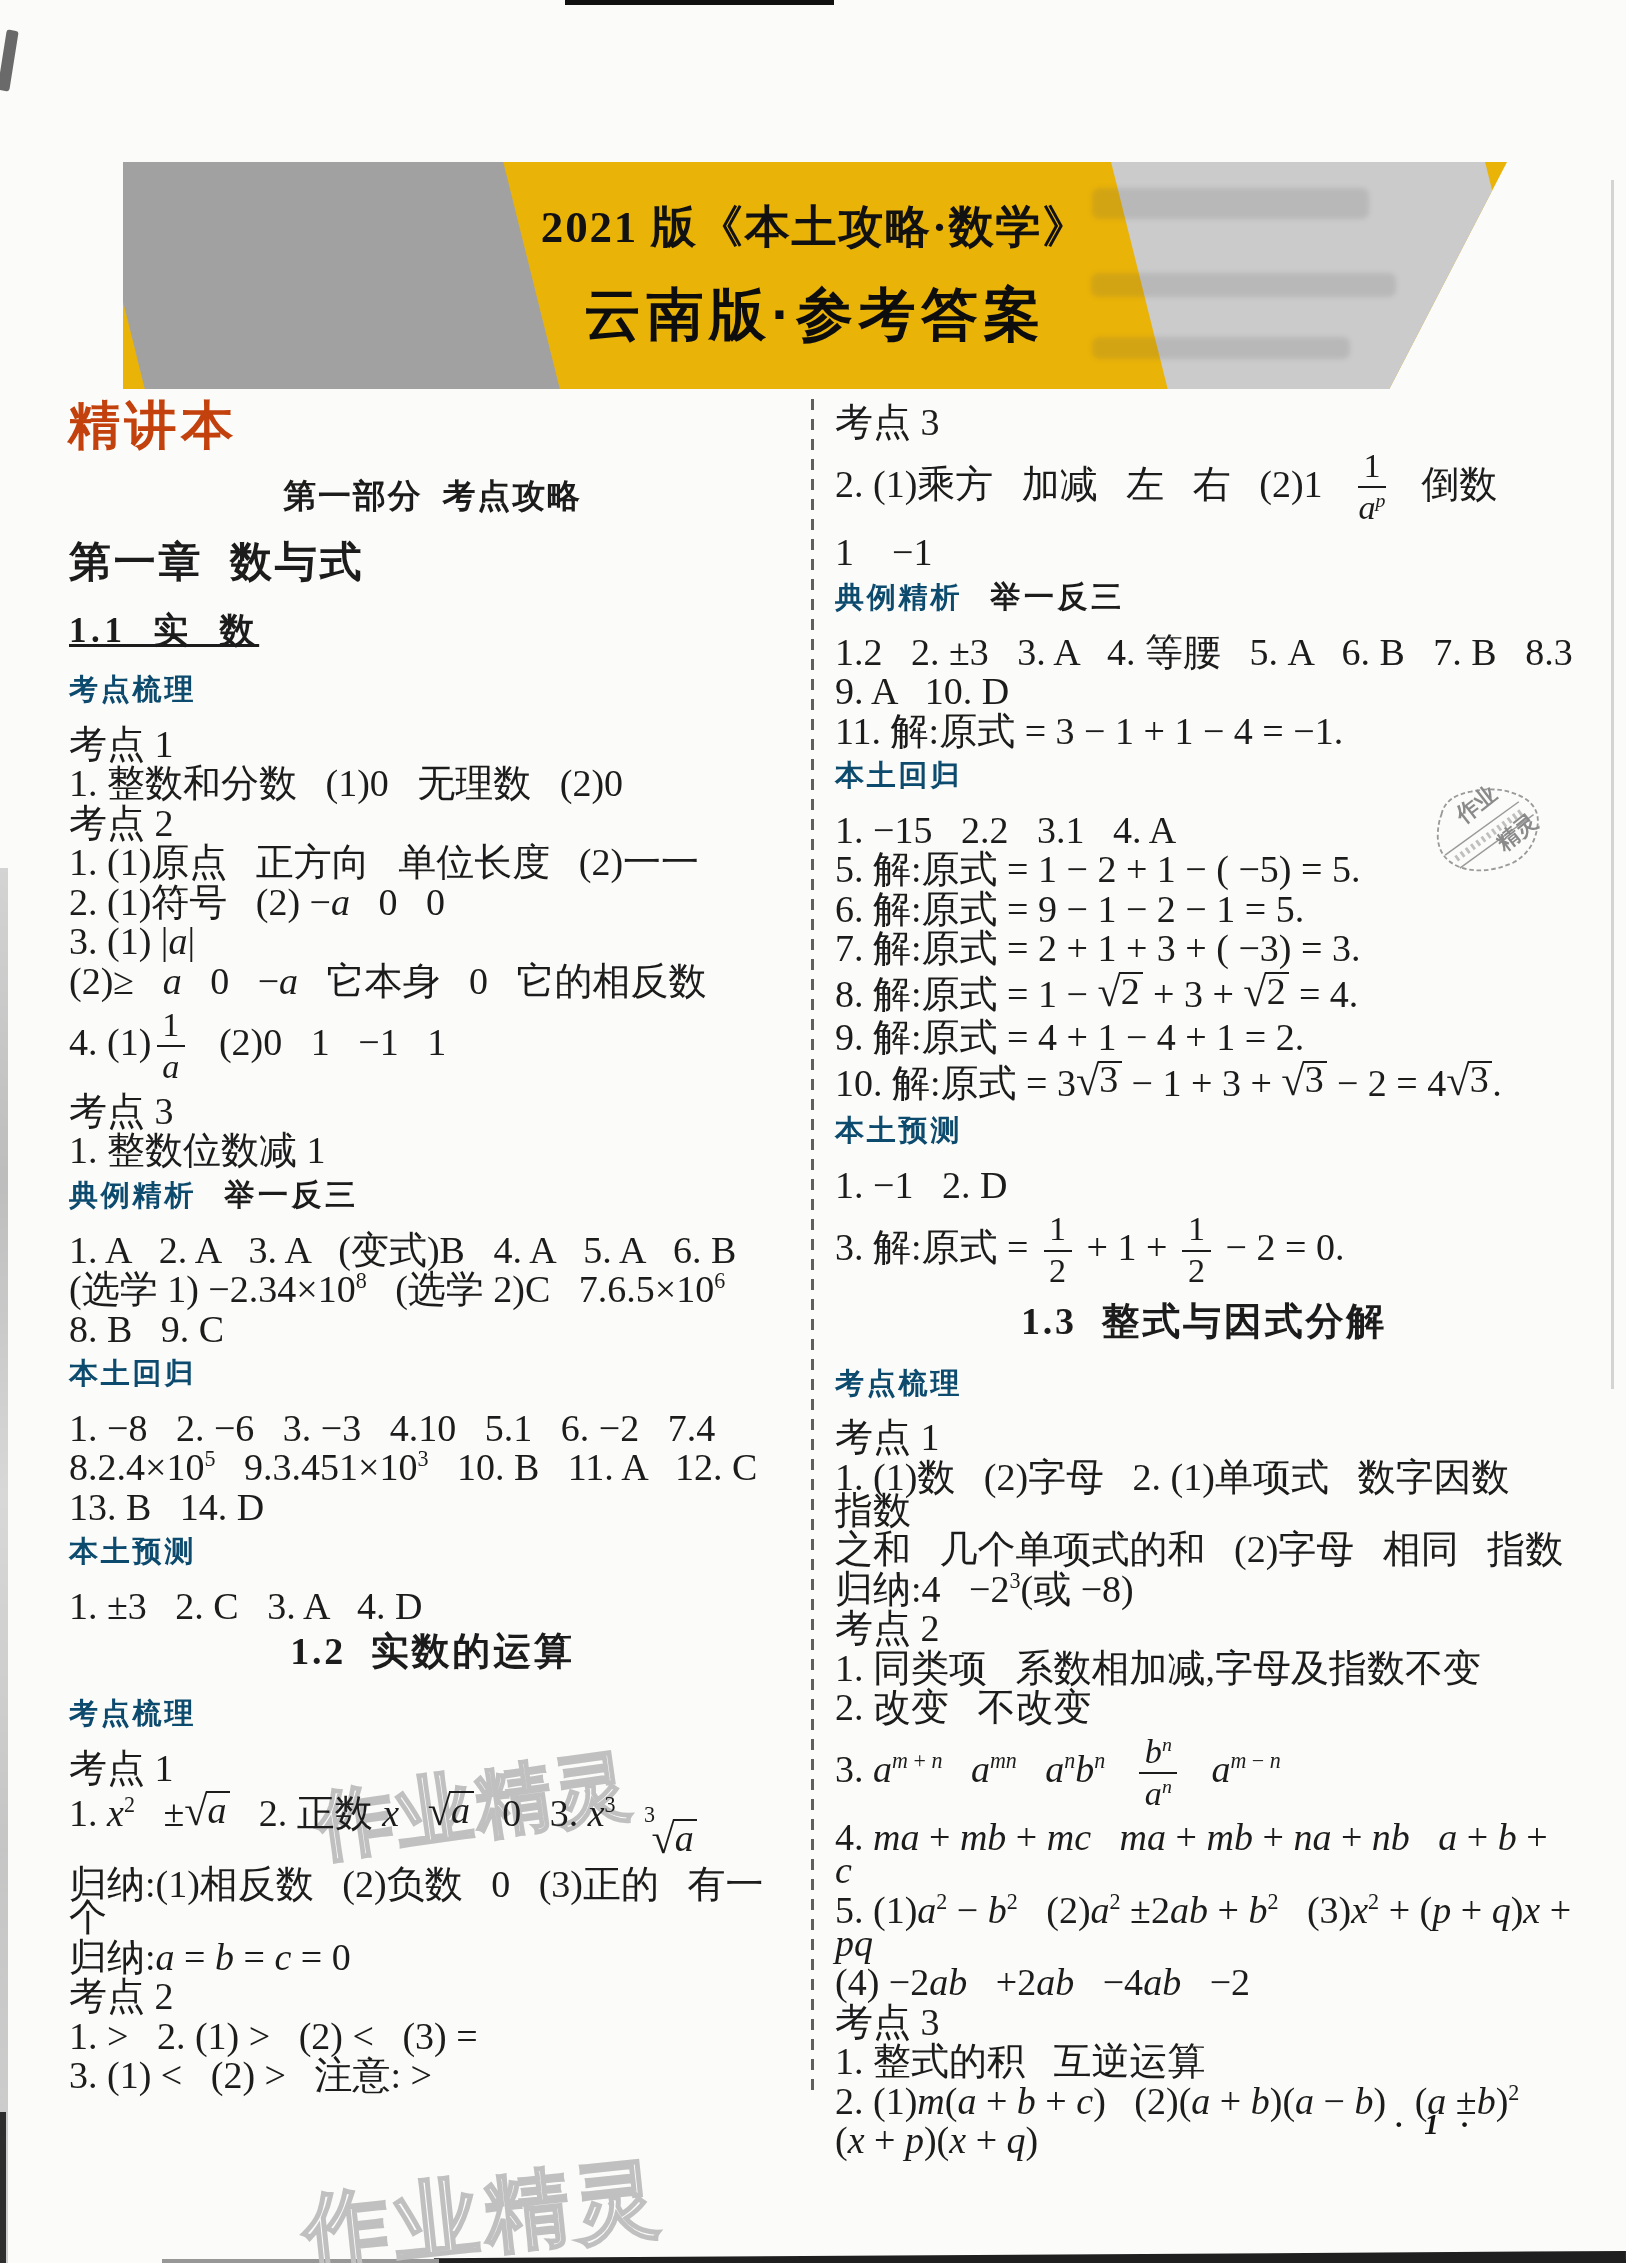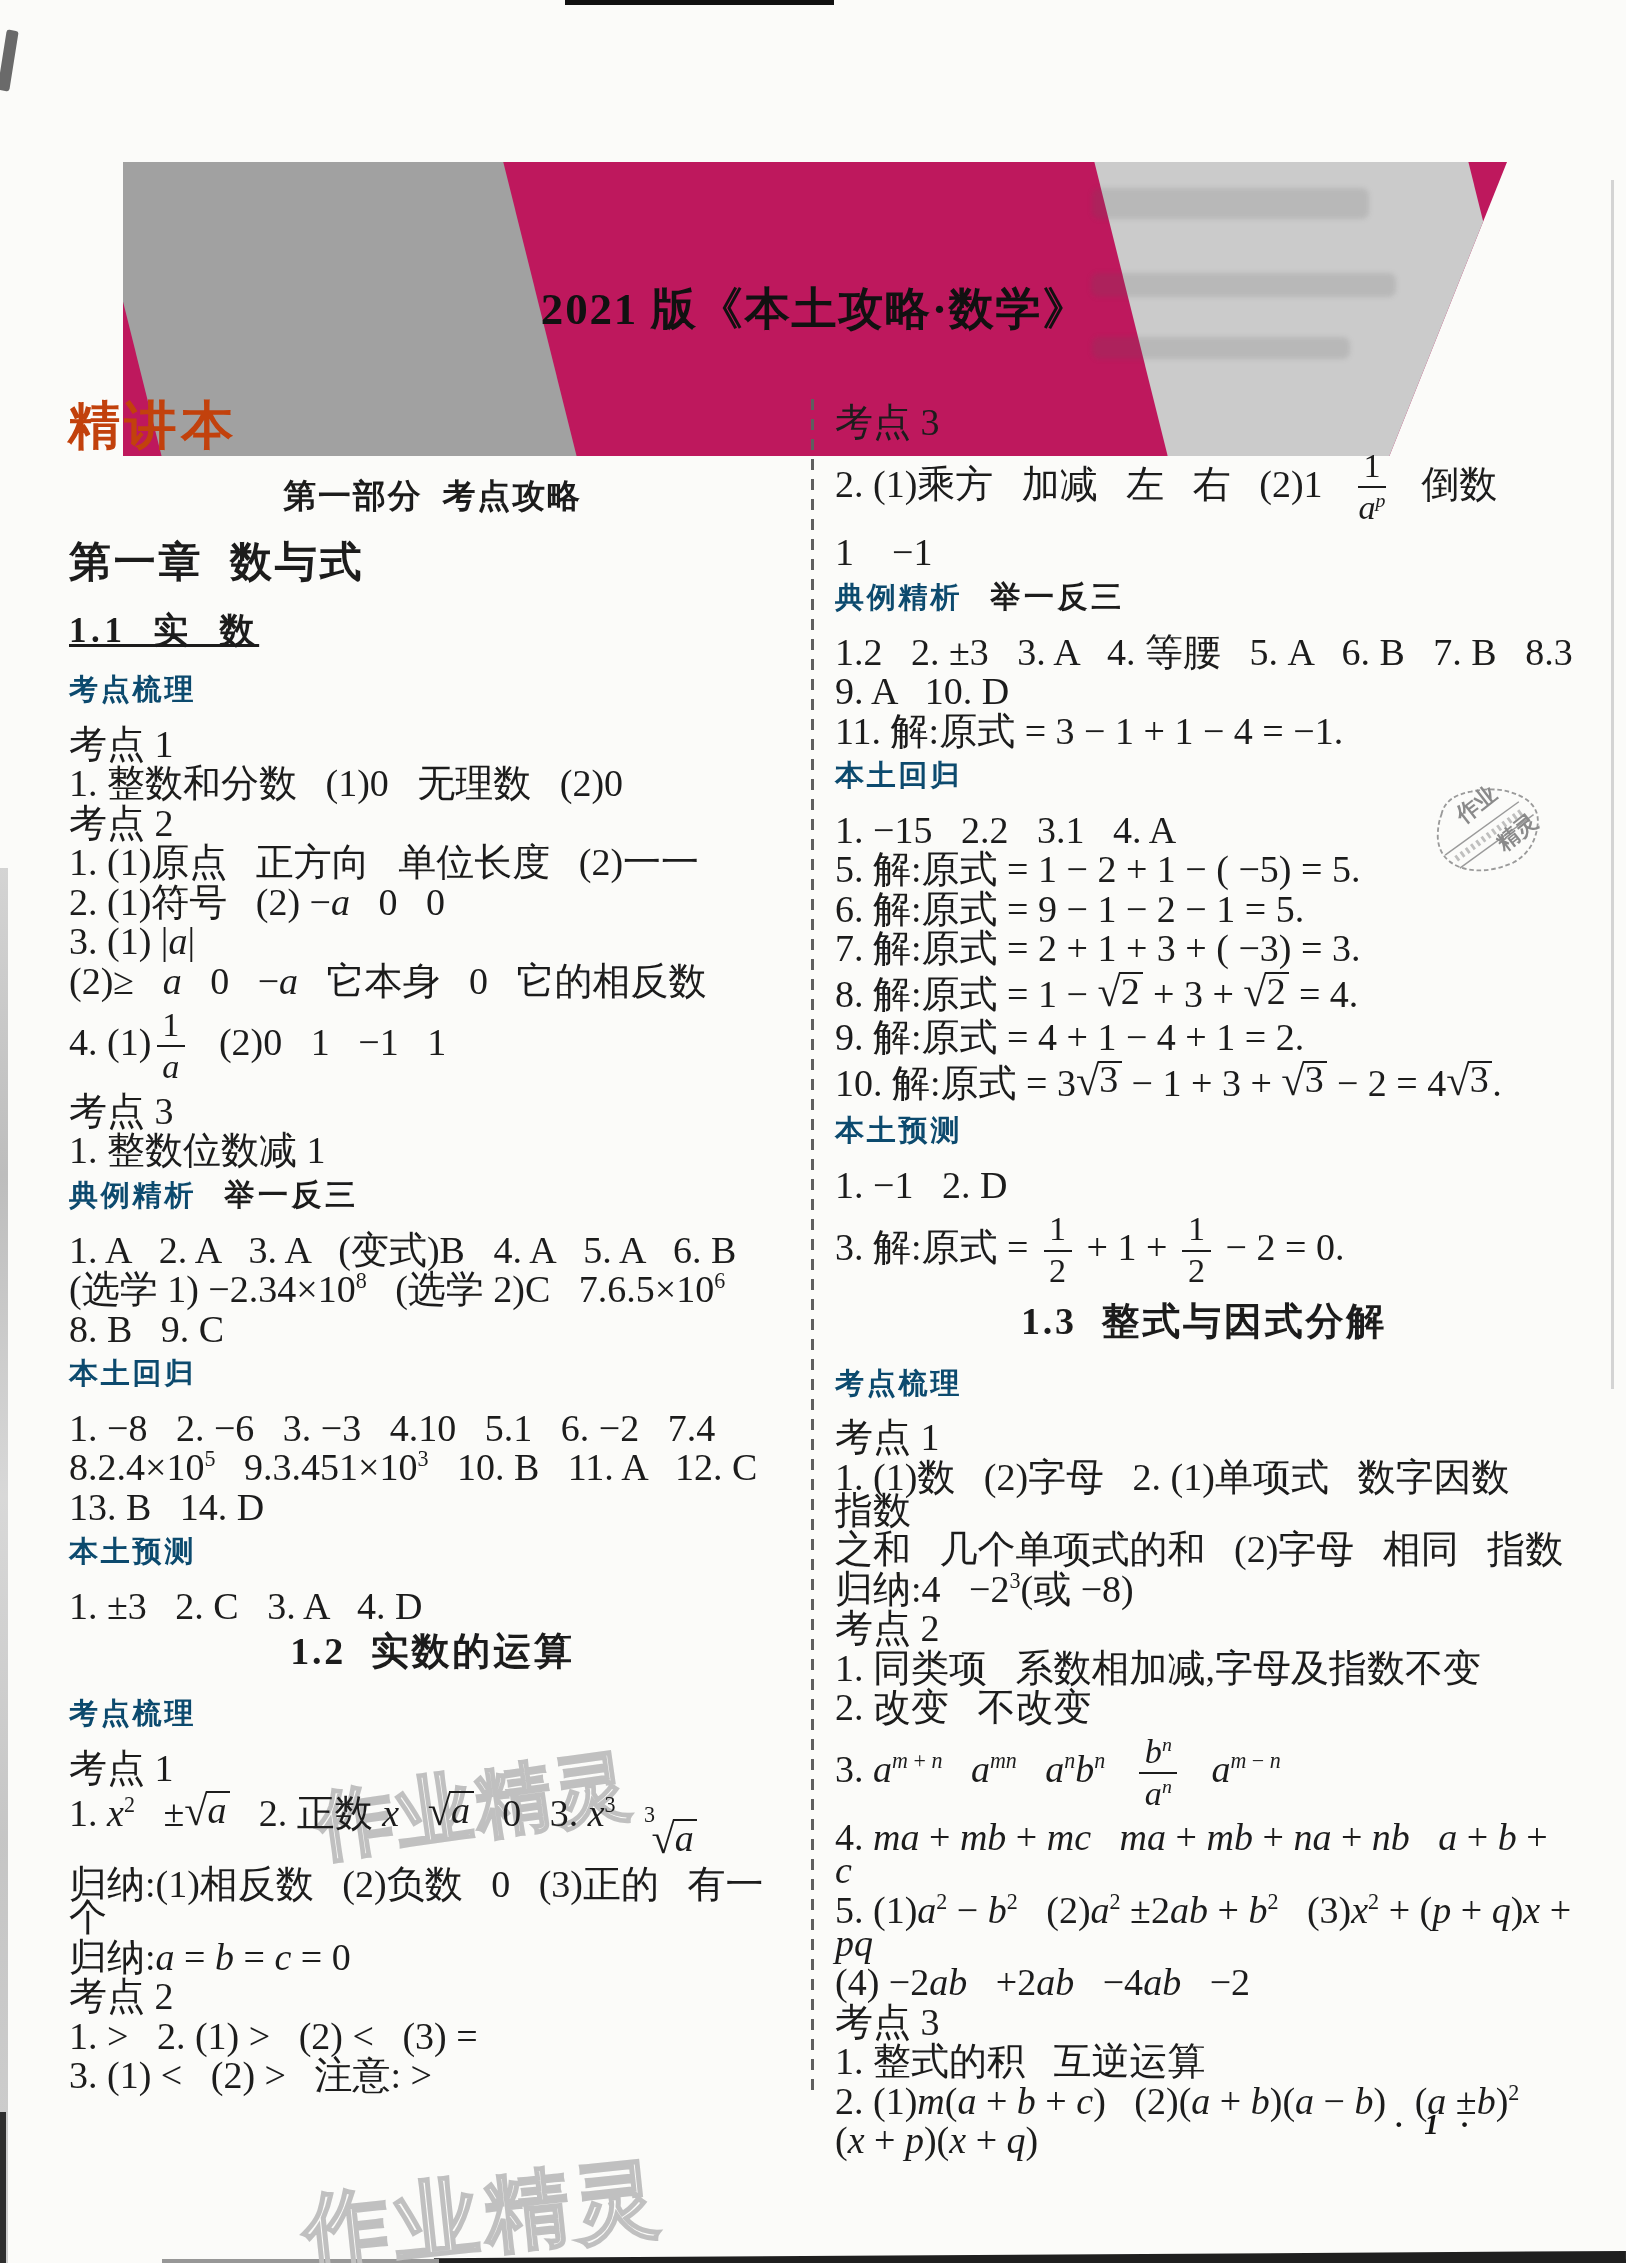--- a/index.html
+++ b/index.html
@@ -14,22 +14,22 @@
   .left-top-nick{position:absolute;left:1.8px;top:29.5px;width:12px;height:61px;background:#6a6a6a;transform:rotate(9deg);border-radius:2.8px;}
   .left-torn-strip{position:absolute;left:0;top:868px;width:8.3px;height:1396px;opacity:.85;
     background:linear-gradient(to bottom,#cdcdcd,#b2b2b2 22%,#d2d2d2 45%,#bcbcbc 70%,#c8c8c8);}
   .left-bottom-dark{position:absolute;left:0;top:2112px;width:5.5px;height:152px;background:#2e2e2e;}
   .right-edge-line{position:absolute;left:1611px;top:180px;width:2.8px;height:1209px;background:#d4d4d4;}
   .bottom-bar{position:absolute;left:434px;width:1192px;bottom:0;height:13px;background:#1f1f1f;
     transform:rotate(-0.35deg);transform-origin:100% 100%;}
   .bottom-bar-lite{position:absolute;left:162px;width:277px;bottom:0;height:5.5px;background:#979797;}
 
   
-  .band{position:absolute;left:123px;top:162px;width:1384px;height:294px;overflow:hidden;
-    background:#be185d;clip-path:polygon(0 0,100% 0,91.5% 100%,0 100%);text-align:right;}
+  .band{position:absolute;left:123px;top:162px;width:1384px;height:227px;overflow:hidden;
+    background:#eab308;clip-path:polygon(0 0,100% 0,91.5% 100%,0 100%);text-align:right;}
   .band-dark{position:absolute;left:-37px;top:-9.2px;bottom:-9.2px;width:30%;background:#a1a1a1;
     transform:skewX(14deg);transform-origin:top left;}
   .band-light{position:absolute;right:-37px;top:-9.2px;bottom:-9.2px;width:27%;background:#cbcbcb;
     transform:skewX(14deg);transform-origin:bottom right;}
   .ghost{position:absolute;background:rgba(90,90,90,.16);filter:blur(2.8px);border-radius:7.4px;}
   .g1{right:138px;top:26px;width:277px;height:31px;}
   .g2{right:111px;top:111px;width:305px;height:24px;}
   .g3{right:157px;top:175px;width:258px;height:22px;}
   .band-titles{position:absolute;left:0;top:0;width:100%;height:100%;
     display:flex;flex-direction:column;align-items:center;justify-content:center;gap:20px;}
@@ -95,20 +95,21 @@
 <div class="bottom-bar-lite"></div>
 
 <div class="band">
   <div class="band-dark"></div>
   <div class="band-light"></div>
   <div class="ghost g1"></div>
   <div class="ghost g2"></div>
   <div class="ghost g3"></div>
   <div class="band-titles">
     <div class="band-t1">2021 版《本土攻略·数学》</div>
+    <div class="band-t2">云南版·参考答案</div>
   </div>
 </div>
 
 <div class="book-title">精讲本</div>
 
 <div class="wm wm1">作业精灵</div>
 <div class="wm wm2">作业精灵</div>
 
 <div class="divider"></div>
 

